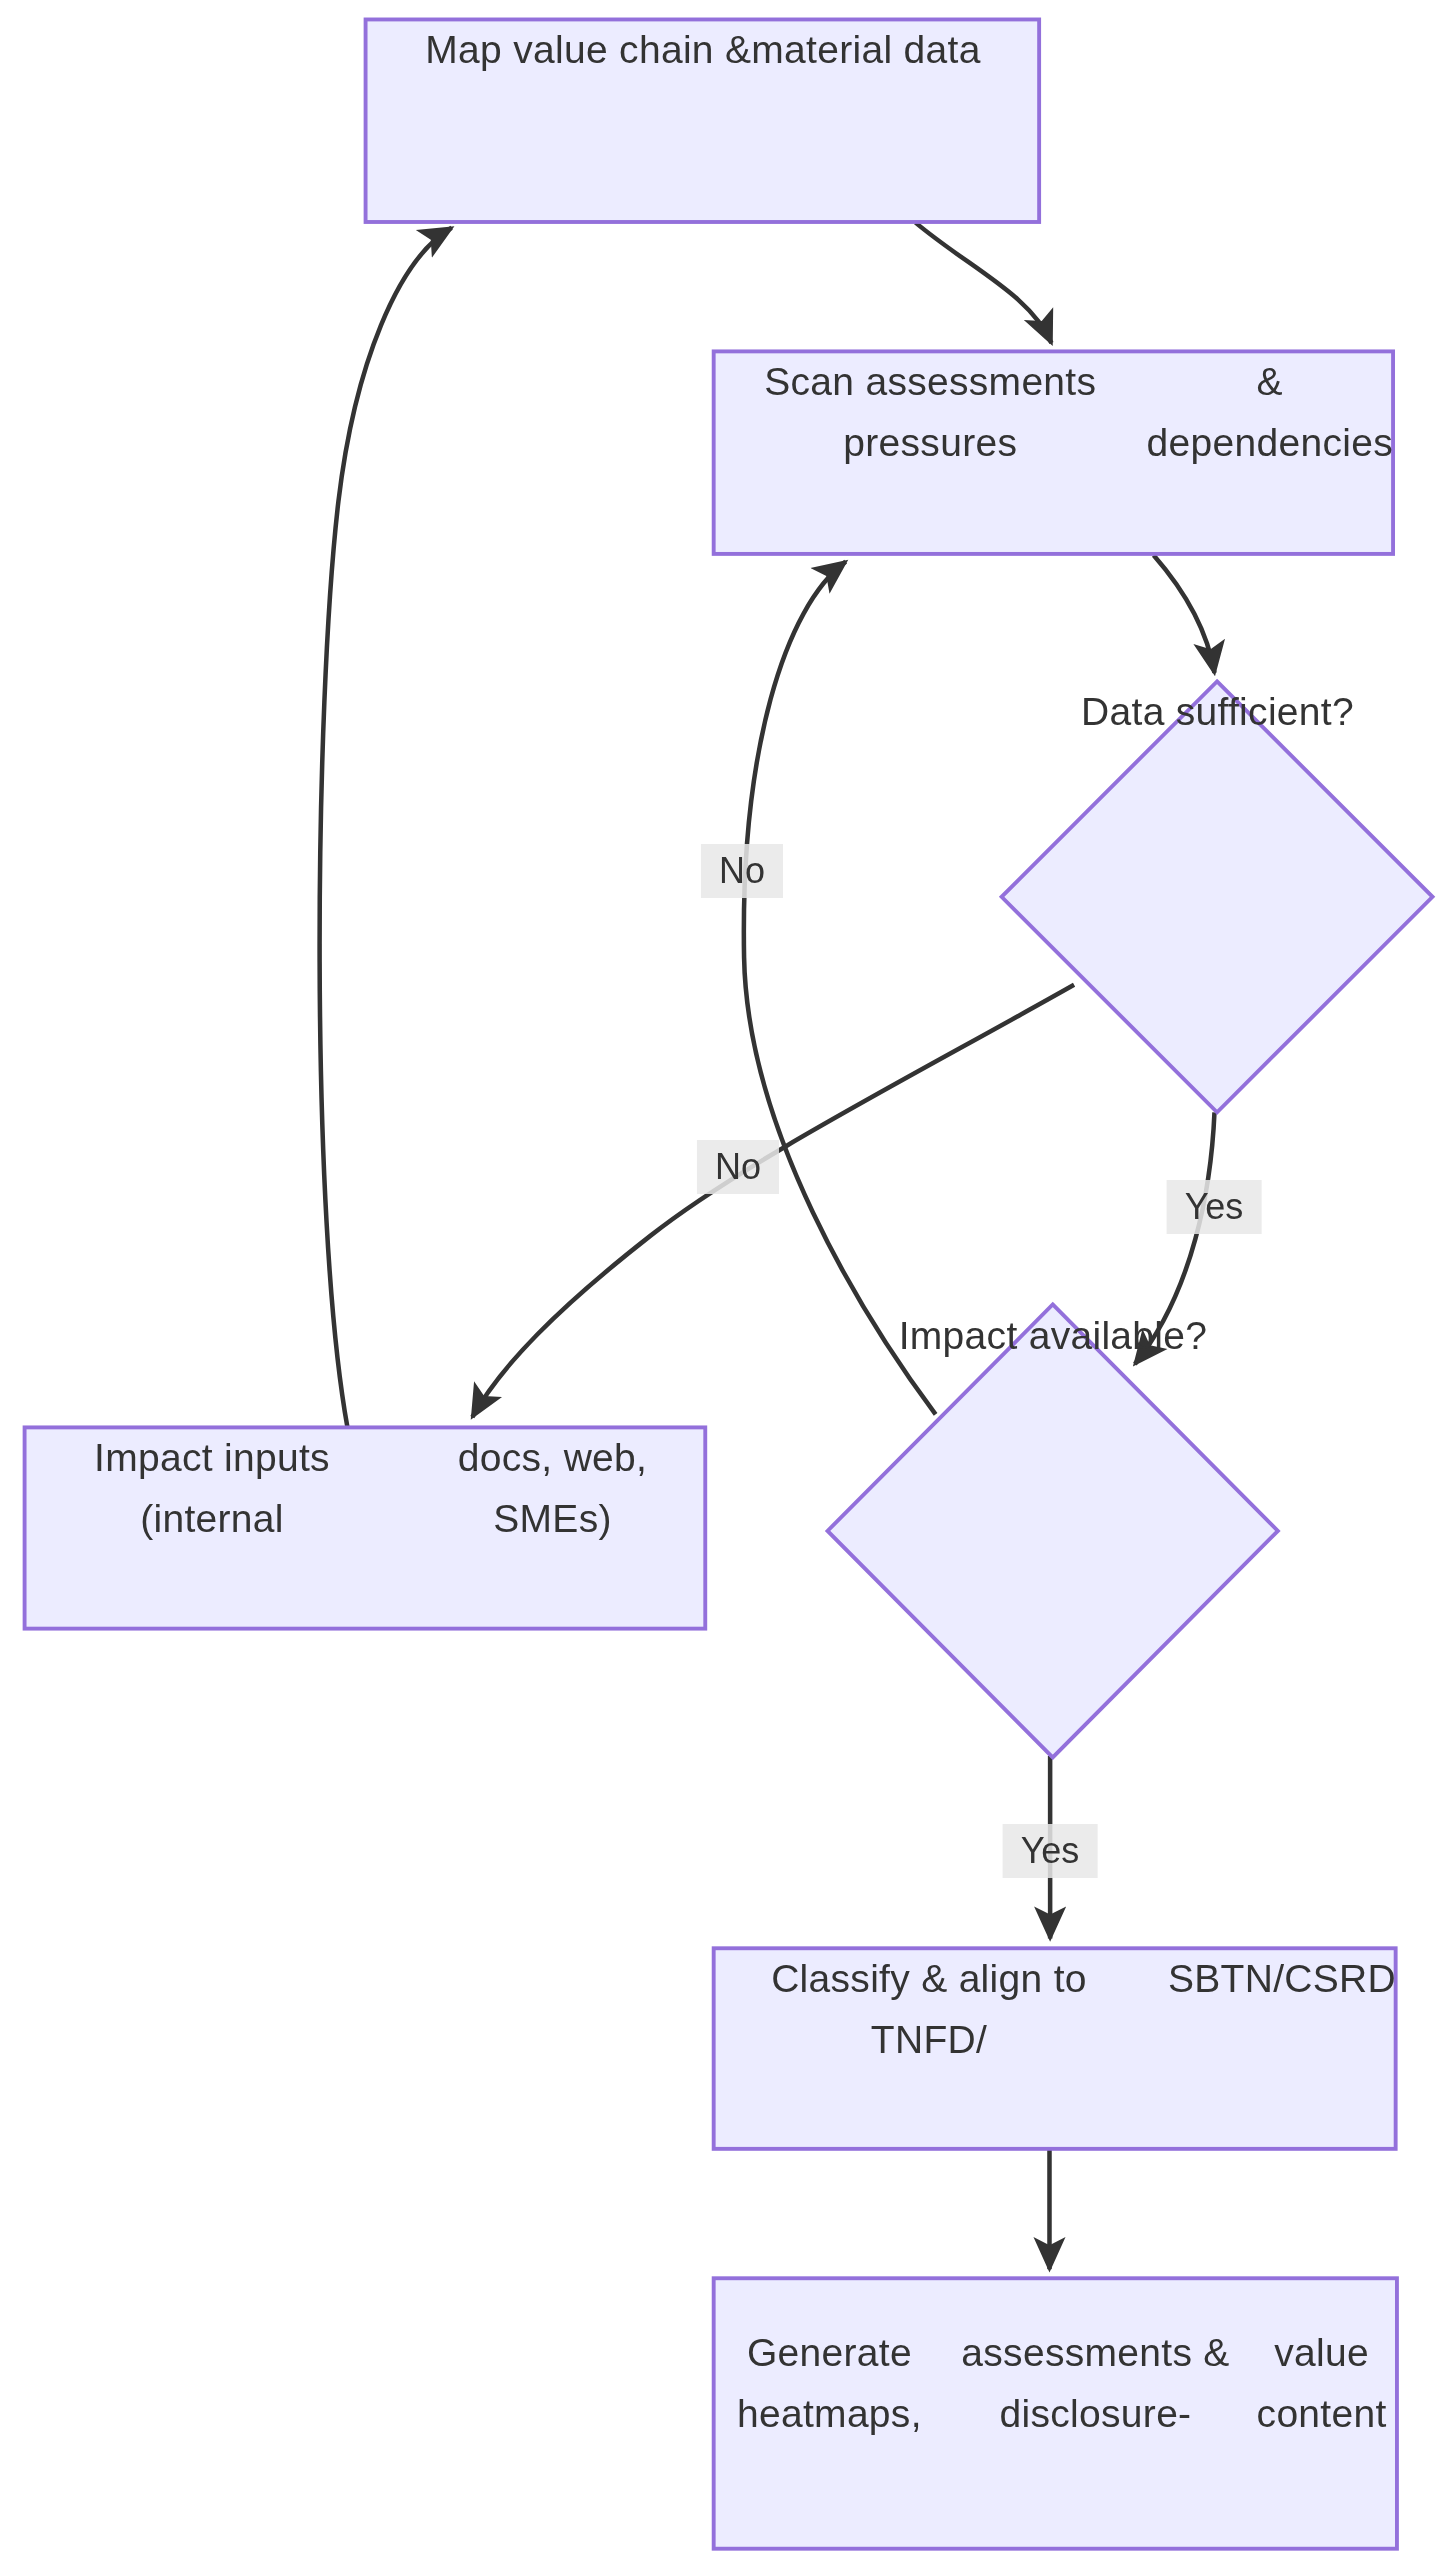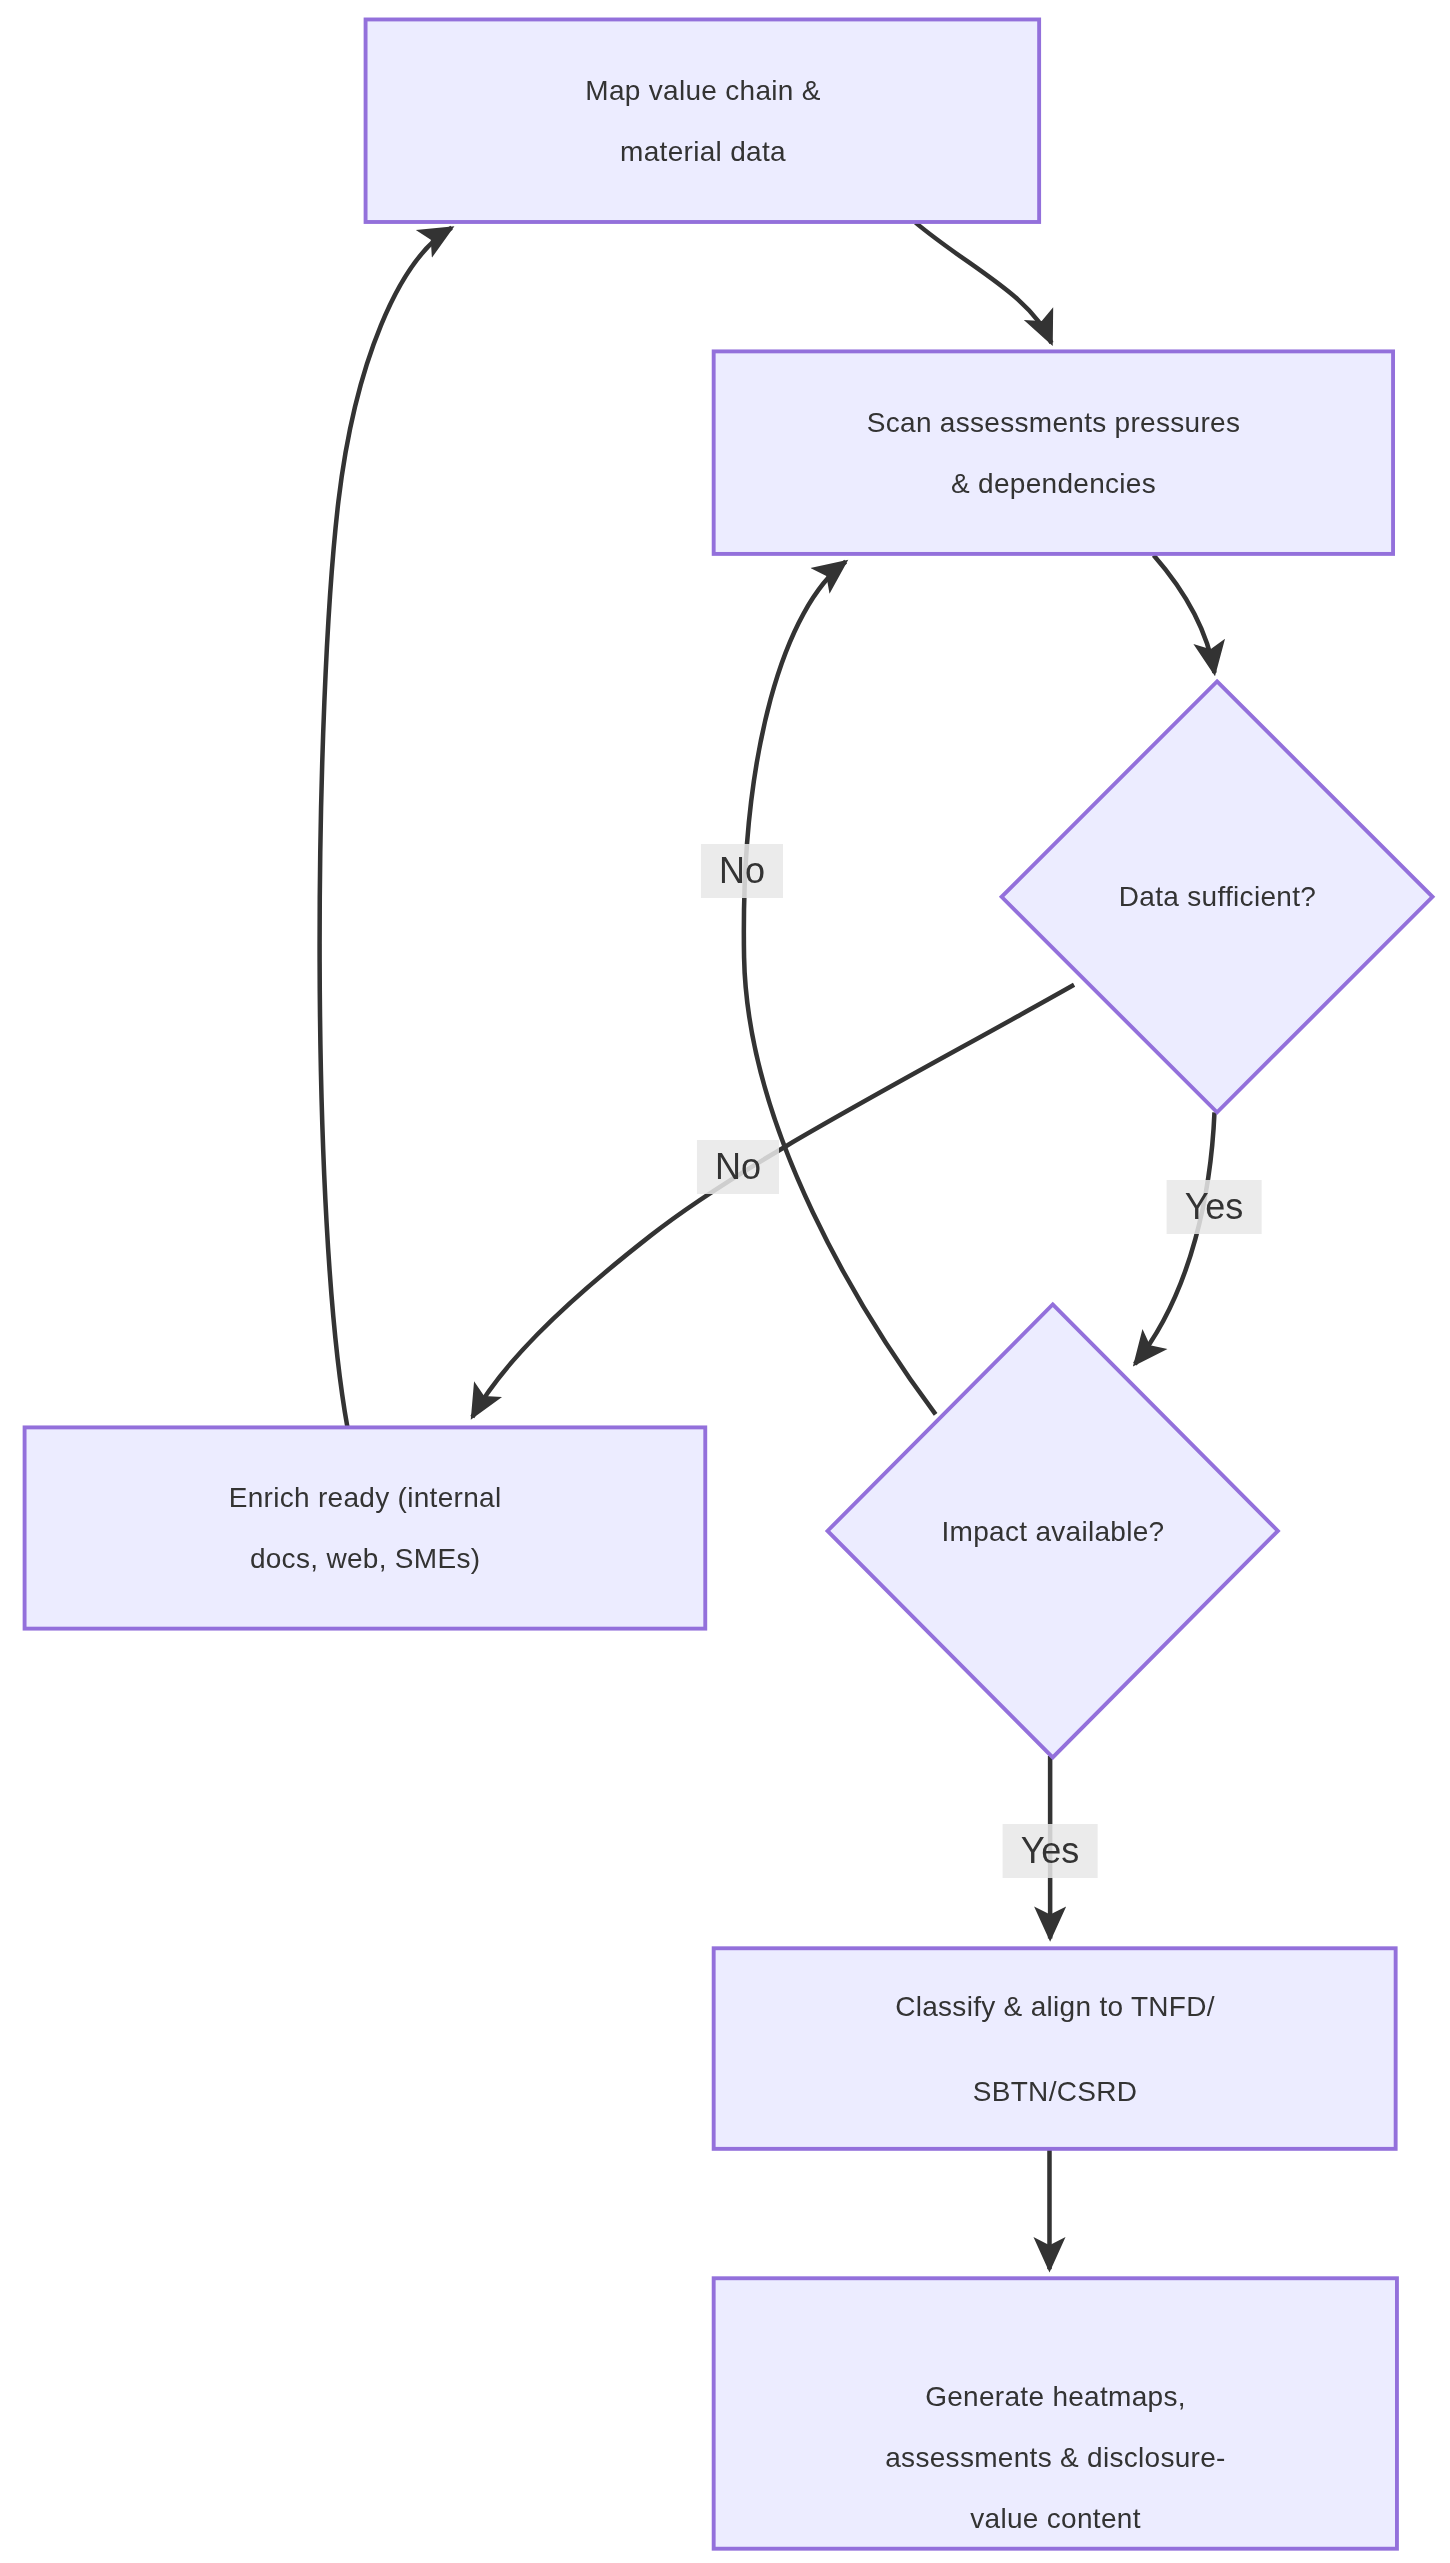--- a/index.html
+++ b/index.html
@@ -16,23 +16,23 @@
     background:var(--background);
     font-family:"Liberation Sans","DejaVu Sans",sans-serif;
   }
   .canvas{position:relative;width:1450px;height:2563px;overflow:hidden;background:var(--background);}
   .edge-layer{position:absolute;left:0;top:0;width:1450px;height:2563px;z-index:1;}
   .node-shape{fill:var(--node-fill);stroke:var(--node-border);stroke-width:6px;}
   .edge{stroke:var(--edge-color);stroke-width:7px;fill:none;}
   .arrow-fill{fill:var(--edge-color);}
   .node-label{
     position:absolute;z-index:3;
-    display:flex;flex-direction:column;justify-content:center;
+    display:flex;flex-direction:row;justify-content:center;
     text-align:center;color:var(--text-color);
-    font-size:28px;line-height:61px;letter-spacing:0.3px;
+    font-size:39px;line-height:61px;letter-spacing:0.3px;
   }
   .edge-label{
     position:absolute;z-index:2;
     transform:translate(-50%,-50%);
     background:rgba(232,232,232,0.86);
     color:var(--text-color);
     font-size:36px;line-height:36px;
     padding:9px 18px;
     text-align:center;
   }
@@ -84,21 +84,21 @@
       <div>Scan assessments pressures</div>
       <div>&amp; dependencies</div>
     </div>
   <div class="node-label" style="left:1002px;top:681px;width:431px;height:431px;">
       <div>Data sufficient?</div>
     </div>
   <div class="node-label" style="left:828px;top:1305px;width:450px;height:453px;">
       <div>Impact available?</div>
     </div>
   <div class="node-label" style="left:24.6px;top:1427px;width:681px;height:201px;">
-      <div>Enrich ready (internal</div>
+      <div>Impact inputs (internal</div>
       <div>docs, web, SMEs)</div>
     </div>
   <div class="node-label" style="left:714px;top:1948px;width:682px;height:201px;gap:24px;">
       <div>Classify &amp; align to TNFD/</div>
       <div>SBTN/CSRD</div>
     </div>
   <div class="node-label" style="left:714px;top:2278px;width:683px;height:270px;margin-top:44px;">
       <div>Generate heatmaps,</div>
       <div>assessments &amp; disclosure-</div>
       <div>value content</div>

